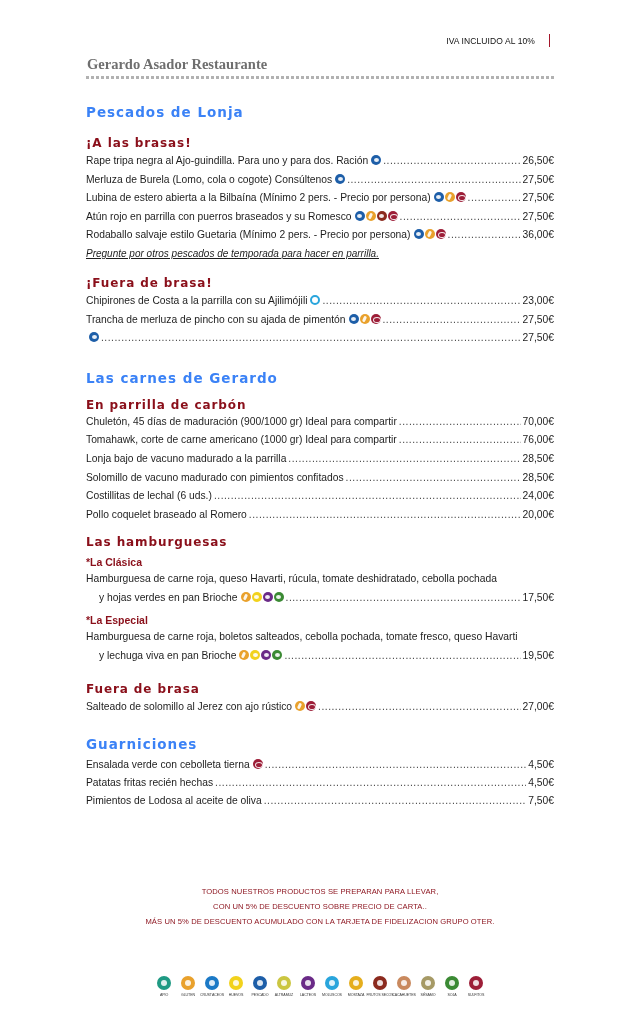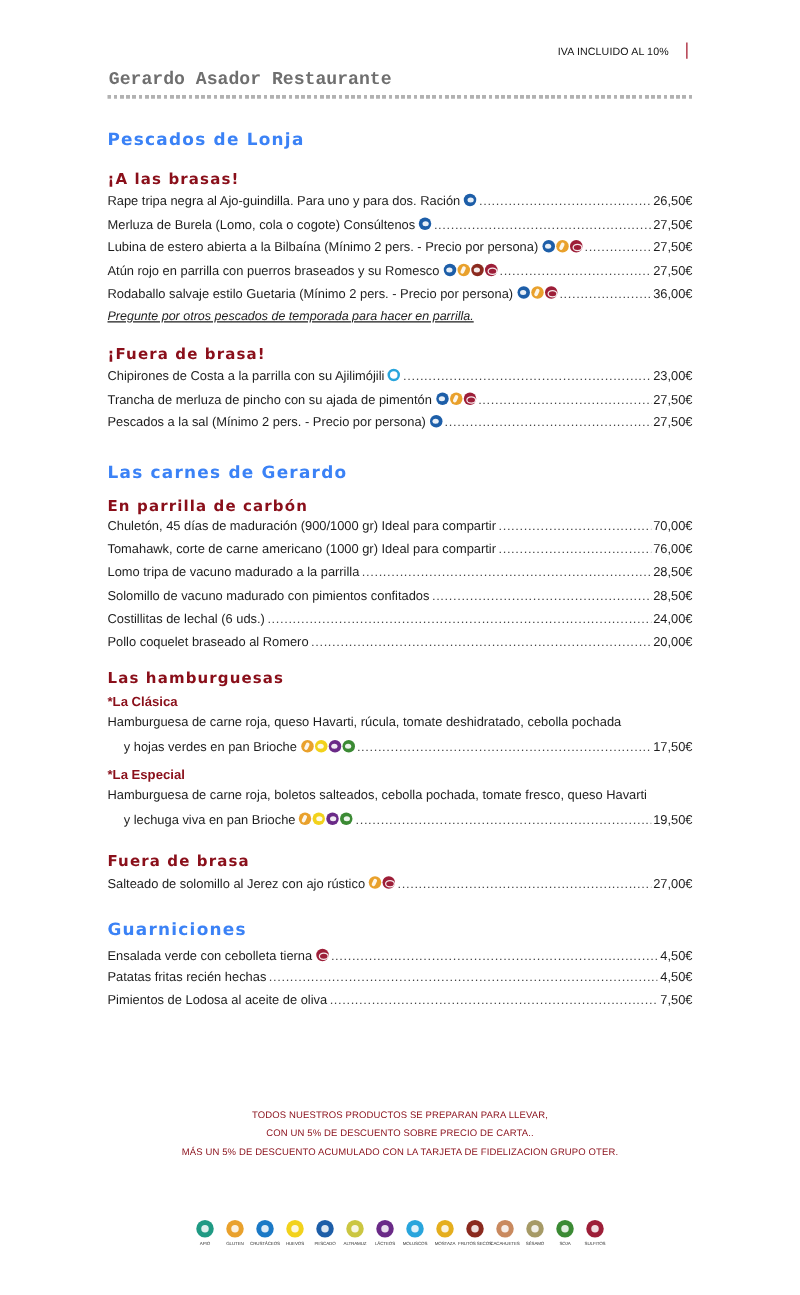--- a/index.html
+++ b/index.html
@@ -1,21 +1,21 @@
 <!DOCTYPE html>
 <html><head>
 <meta charset="utf-8">
 <style>
   html, body { margin: 0; padding: 0; background: #ffffff; }
   body { width: 640px; height: 1036px; position: relative; overflow: hidden;
          font-family: "Liberation Sans", sans-serif; color: #222; }
   .iva { position: absolute; top: 36px; right: 105px; font-size: 8.5px; font-weight: normal;
          color: #111; letter-spacing: 0.1px; font-family: "Liberation Sans", sans-serif; }
   .iva-bar { position: absolute; top: 34px; left: 549px; width: 1px; height: 13px; background: #a4162a; }
-  .brand { position: absolute; top: 56px; left: 87px; font-family: Liberation Mono, monospace;
+  .brand { position: absolute; top: 56px; left: 87px; font-family: Liberation Serif, serif;
            font-size: 14.5px; font-weight: bold; color: #6f6f6f; }
   .brand-rule { position: absolute; top: 76px; left: 86px; width: 468px; height: 3px;
                 background-image: repeating-linear-gradient(90deg, #a9a9a9 0 3px, transparent 3px 5px);
                 opacity: .9; }
   .content { position: absolute; left: 86px; top: 104px; width: 468px; }
   .sec-title { font-family: "DejaVu Sans", sans-serif; font-size: 13.5px; font-weight: bold;
                color: #3b82f6; letter-spacing: 1px; margin: 0; height: 22px; }
   .sub-title { font-family: "DejaVu Sans", sans-serif; font-size: 12px; font-weight: bold;
                color: #8a0f1a; letter-spacing: 0.9px; margin: 0; height: 18px; }
   .small-title { font-family: "Liberation Sans", sans-serif; font-size: 10.5px; font-weight: bold;
@@ -121,21 +121,20 @@
         <span class="name">Trancha de merluza de pincho con su ajada de pimentón</span>
         <span class="icons">
           <span class="ic pescado" style="background: rgb(29, 94, 168);"></span>
           <span class="ic gluten" style="background: rgb(233, 161, 44);"></span>
           <span class="ic sulfitos" style="background: rgb(157, 30, 56);"></span>
         </span>
         <span class="dots"></span>
         <span class="price">27,50€</span>
       </div>
       <div class="row">
-        <span class="name">Pescados a la sal  (Mínimo 2 pers. - Precio por persona)</span>
         <span class="icons">
           <span class="ic pescado" style="background: rgb(29, 94, 168);"></span>
         </span>
         <span class="dots"></span>
         <span class="price">27,50€</span>
       </div>
     </div>
 
   <div class="gap-l"></div>
   <h2 class="sec-title">Las carnes de Gerardo</h2>
@@ -146,21 +145,21 @@
         <span class="name">Chuletón, 45 días de maduración (900/1000 gr) Ideal para compartir</span>
         <span class="dots"></span>
         <span class="price">70,00€</span>
       </div>
       <div class="row">
         <span class="name">Tomahawk, corte de carne americano (1000 gr) Ideal para compartir</span>
         <span class="dots"></span>
         <span class="price">76,00€</span>
       </div>
       <div class="row">
-        <span class="name">Lomo tripa de vacuno madurado a la parrilla</span>
+        <span class="name">Lonja bajo de vacuno madurado a la parrilla</span>
         <span class="dots"></span>
         <span class="price">28,50€</span>
       </div>
       <div class="row">
         <span class="name">Solomillo de vacuno madurado con pimientos confitados</span>
         <span class="dots"></span>
         <span class="price">28,50€</span>
       </div>
       <div class="row">
         <span class="name">Costillitas de lechal (6 uds.)</span>

